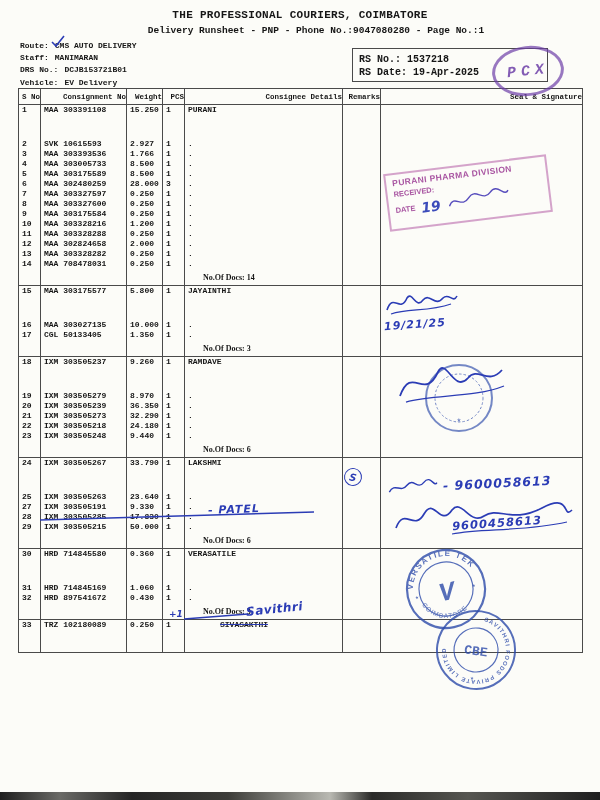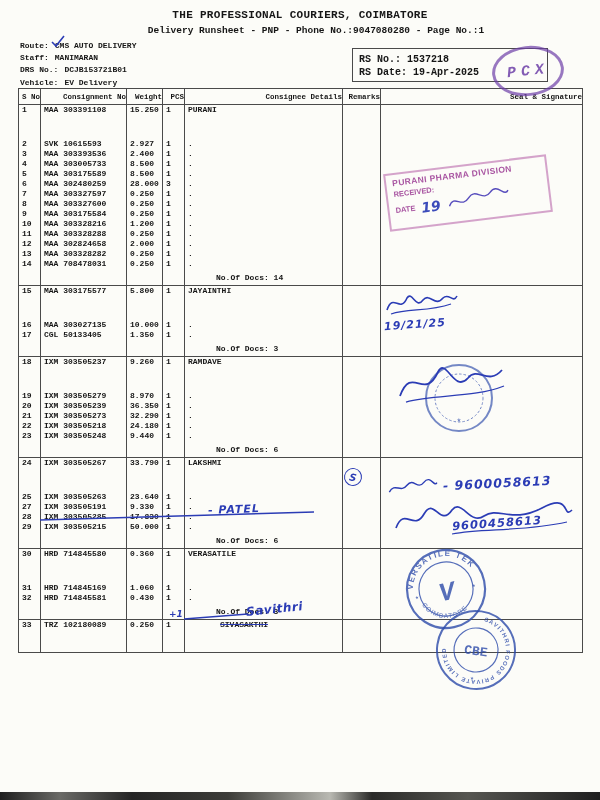--- a/index.html
+++ b/index.html
@@ -28,21 +28,21 @@
       border-collapse:collapse;table-layout:fixed;font-size:8px;font-weight:bold;z-index:1;}
   table.runsheet{border:1px solid #4a4a4a;}
   .runsheet th{border:1px solid #4a4a4a;font-size:7.5px;text-align:right;
       padding:0 0 0 2px;height:15px;font-weight:bold;white-space:nowrap;overflow:hidden;}
   .runsheet th:last-child{padding-left:18px;}
   .runsheet td{border-left:1px solid #4a4a4a;border-right:1px solid #4a4a4a;
       height:10px;line-height:10px;padding:0 0 0 3px;white-space:nowrap;overflow:hidden;}
   .runsheet tbody{border-bottom:1px solid #4a4a4a;}
   .runsheet tr.spacer td{height:24px;}
   .runsheet tr.docs td{height:14px;vertical-align:bottom;padding-bottom:2px;}
-  .runsheet tr.docs td:nth-child(5){padding-left:31px;}
+  .runsheet tr.docs td:nth-child(5){padding-left:18px;font-family:Liberation Serif, serif;}
   .runsheet tr.pad td{height:22px;}
   .strike{text-decoration:line-through;text-decoration-color:#2b3cb5;padding-left:32px;}
 
   
   .overlay{position:absolute;inset:0;z-index:5;pointer-events:none;}
   .ov{position:absolute;}
   .hand{font-family:"DejaVu Sans",sans-serif;font-style:italic;font-weight:bold;color:#2b3cb5;}
   .stamp-purani{left:386px;top:164px;width:164px;height:58px;transform:rotate(-7deg);
       border:2px solid rgba(165,60,150,.5);color:#a2489b;
       font-family:"Liberation Sans",sans-serif;font-weight:bold;
@@ -138,21 +138,21 @@
           <td>SVK 10615593</td>
           <td>2.927</td>
           <td>1</td>
           <td>.</td>
           <td></td>
           <td></td>
         </tr>
         <tr>
           <td>3</td>
           <td>MAA 303393536</td>
-          <td>2.400</td>
+          <td>1.766</td>
           <td>1</td>
           <td>.</td>
           <td></td>
           <td></td>
         </tr>
         <tr>
           <td>4</td>
           <td>MAA 303005733</td>
           <td>8.500</td>
           <td>1</td>
@@ -469,21 +469,21 @@
           <td>31</td>
           <td>HRD 714845169</td>
           <td>1.060</td>
           <td>1</td>
           <td>.</td>
           <td></td>
           <td></td>
         </tr>
         <tr>
           <td>32</td>
-          <td>HRD 714845581</td>
+          <td>HRD 897541672</td>
           <td>0.430</td>
           <td>1</td>
           <td>.</td>
           <td></td>
           <td></td>
         </tr>
         <tr class="docs">
           <td></td>
           <td></td>
           <td></td>

